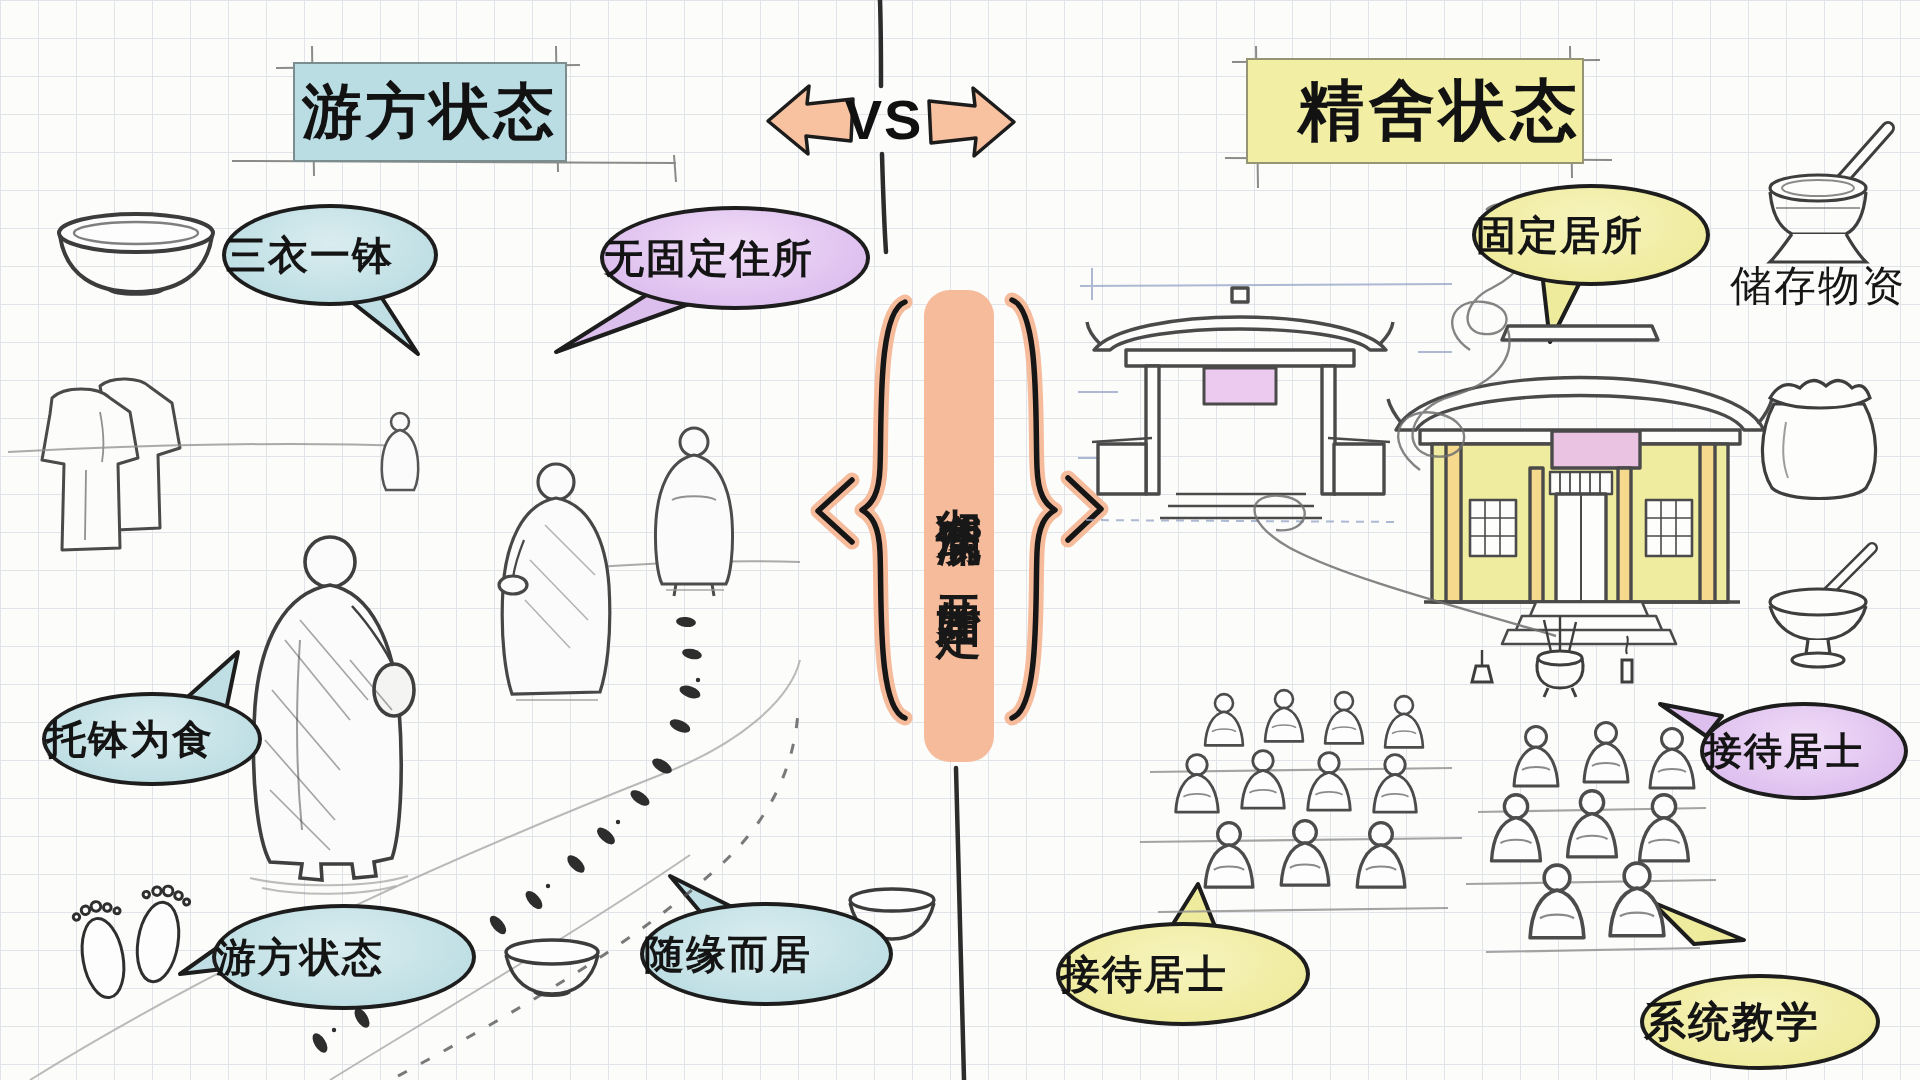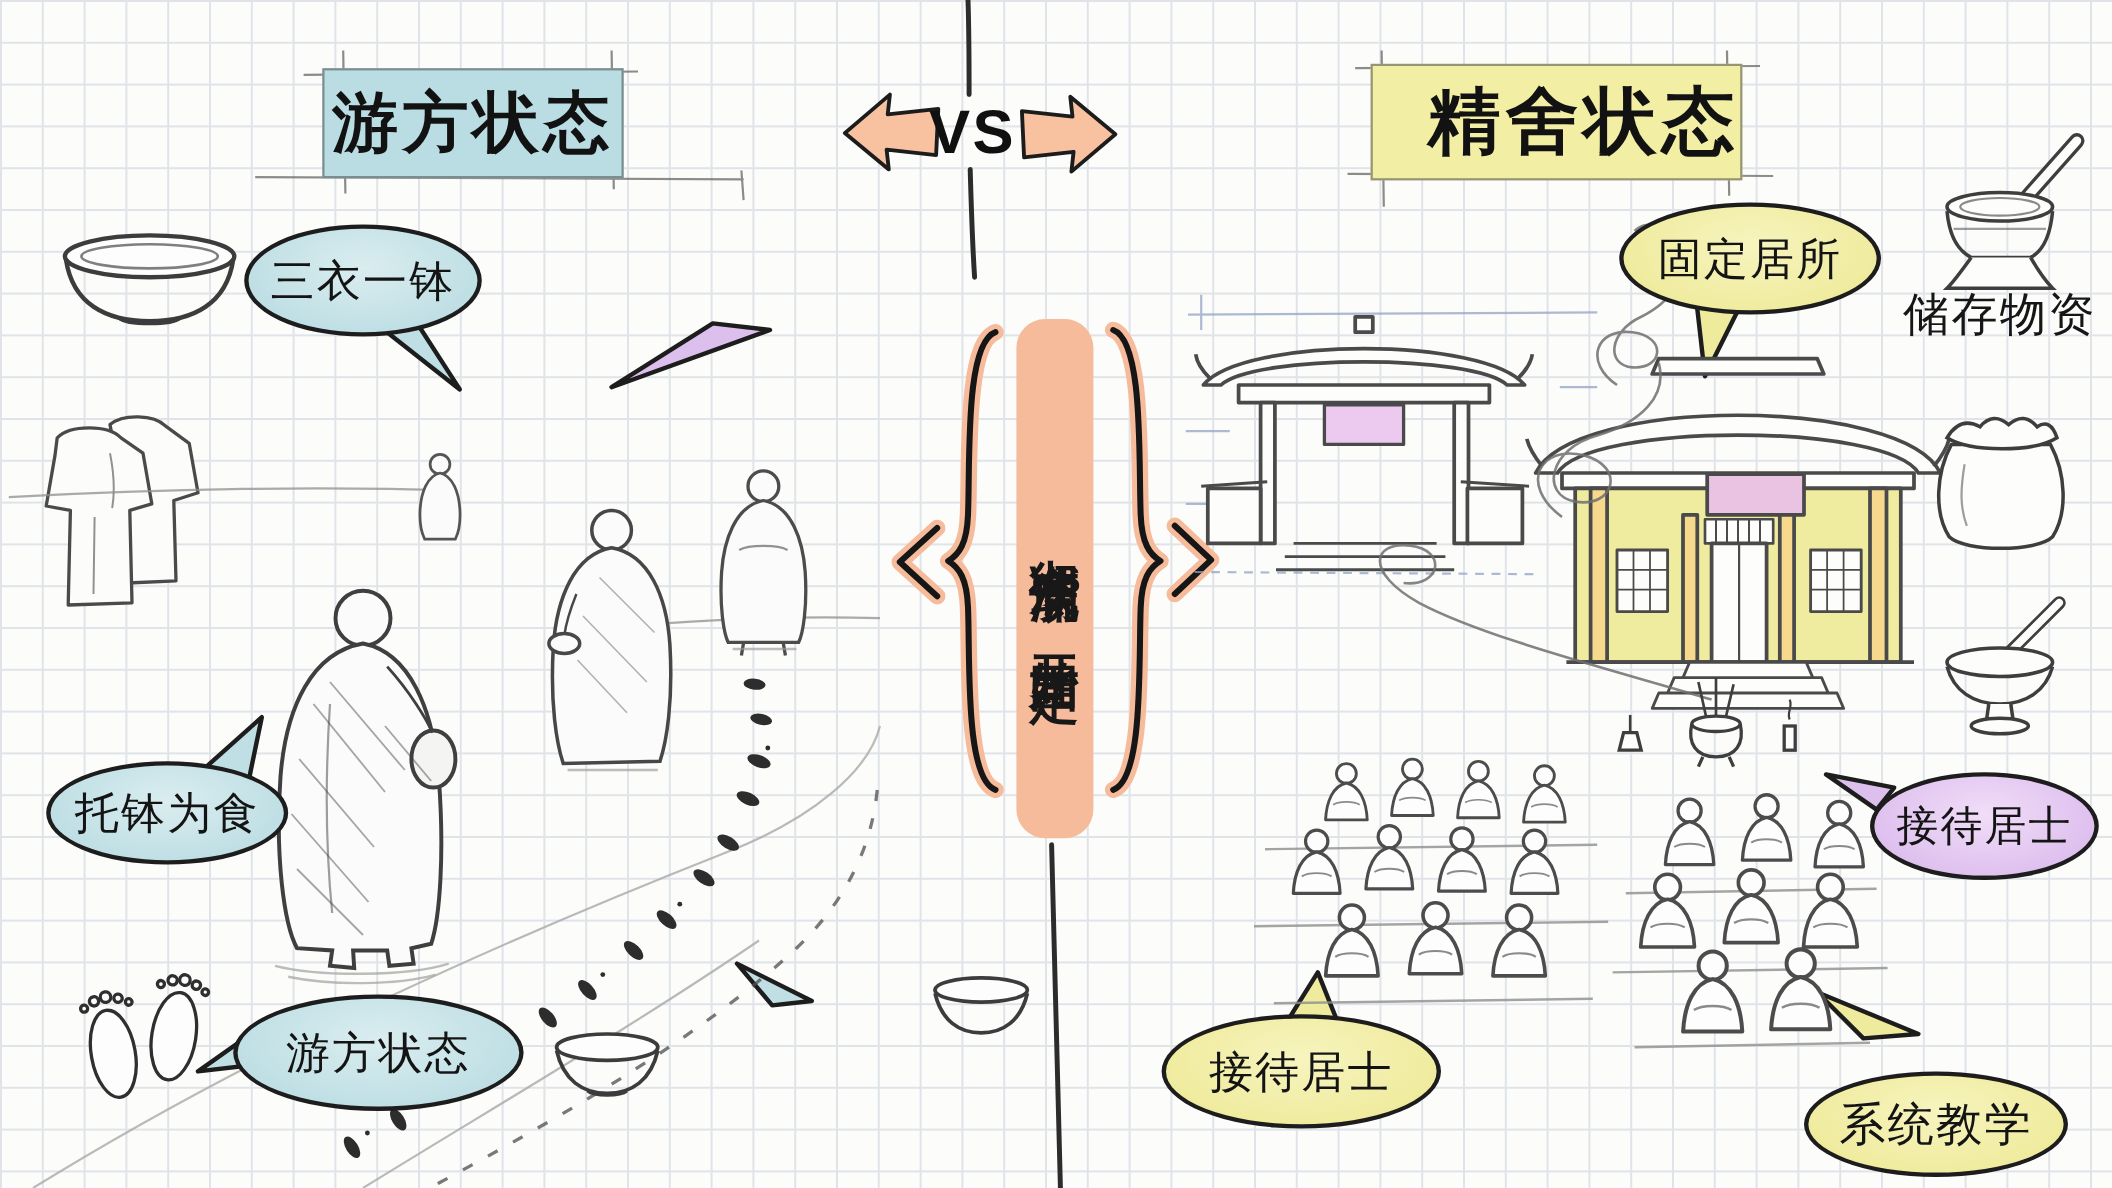--- a/index.html
+++ b/index.html
@@ -27,23 +27,23 @@
     font-size:56px;font-weight:800;letter-spacing:2px;color:#101010;
   }
   .banner{
     position:absolute;left:924px;top:290px;width:70px;height:472px;z-index:5;
     background:#f6bb9b;border-radius:26px;
     display:flex;flex-direction:column;align-items:center;justify-content:center;
   }
   .banner-seg{writing-mode:vertical-rl;text-orientation:upright;font-size:45px;font-weight:700;letter-spacing:5px;line-height:1;color:#181818;}
   .banner-vs{font-size:35px;font-weight:800;margin:16px 0 12px;color:#181818;}
   .bubble{
-    position:absolute;display:flex;align-items:center;justify-content:center;
+    position:absolute;display:flex;align-items:center;
     border:4px solid #1d1d1d;border-radius:50%;z-index:6;
-    font-weight:400;font-size:40px;letter-spacing:2px;color:#141414;text-align:center;
+    font-weight:700;font-size:40px;letter-spacing:2px;color:#141414;text-align:center;
   }
   .teal{background:radial-gradient(ellipse at 50% 38%,#daedf0 0%,#bfdfe4 72%);}
   .purple{background:radial-gradient(ellipse at 50% 38%,#f1ddf8 0%,#ddbfee 75%);}
   .yellow{background:radial-gradient(ellipse at 50% 38%,#f7f4bf 0%,#efeb9d 75%);}
   .b-robes{left:222px;top:204px;width:208px;height:94px;}
   .b-nohome{left:600px;top:206px;width:262px;height:96px;}
   .b-alms{left:42px;top:692px;width:212px;height:86px;}
   .b-wander{left:212px;top:904px;width:256px;height:98px;}
   .b-dwell{left:640px;top:902px;width:245px;height:96px;}
   .b-fixed{left:1472px;top:184px;width:230px;height:94px;}
@@ -371,25 +371,31 @@
 
   <div class="banner">
     <span class="banner-seg">彻底流动</span>
     <span class="banner-vs">VS</span>
     <span class="banner-seg">开始固定</span>
   </div>
 
   <div class="bubble teal b-robes">
     <span>三衣一钵</span>
   </div>
+  <div class="bubble purple b-nohome">
+    <span>无固定住所</span>
+  </div>
   <div class="bubble teal b-alms">
     <span>托钵为食</span>
   </div>
   <div class="bubble teal b-wander">
     <span>游方状态</span>
+  </div>
+  <div class="bubble teal b-dwell">
+    <span>随缘而居</span>
   </div>
 
   <div class="bubble yellow b-fixed">
     <span>固定居所</span>
   </div>
   <div class="storage-label">储存物资</div>
   <div class="bubble purple b-receive-r">
     <span>接待居士</span>
   </div>
   <div class="bubble yellow b-receive-b">

